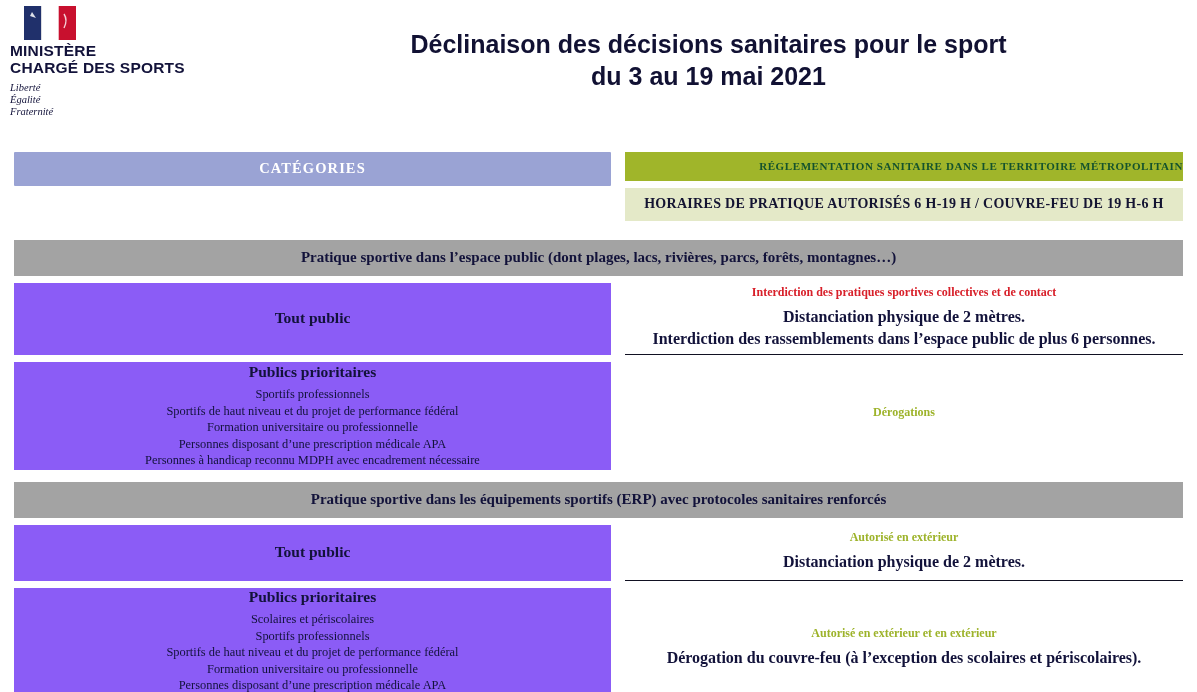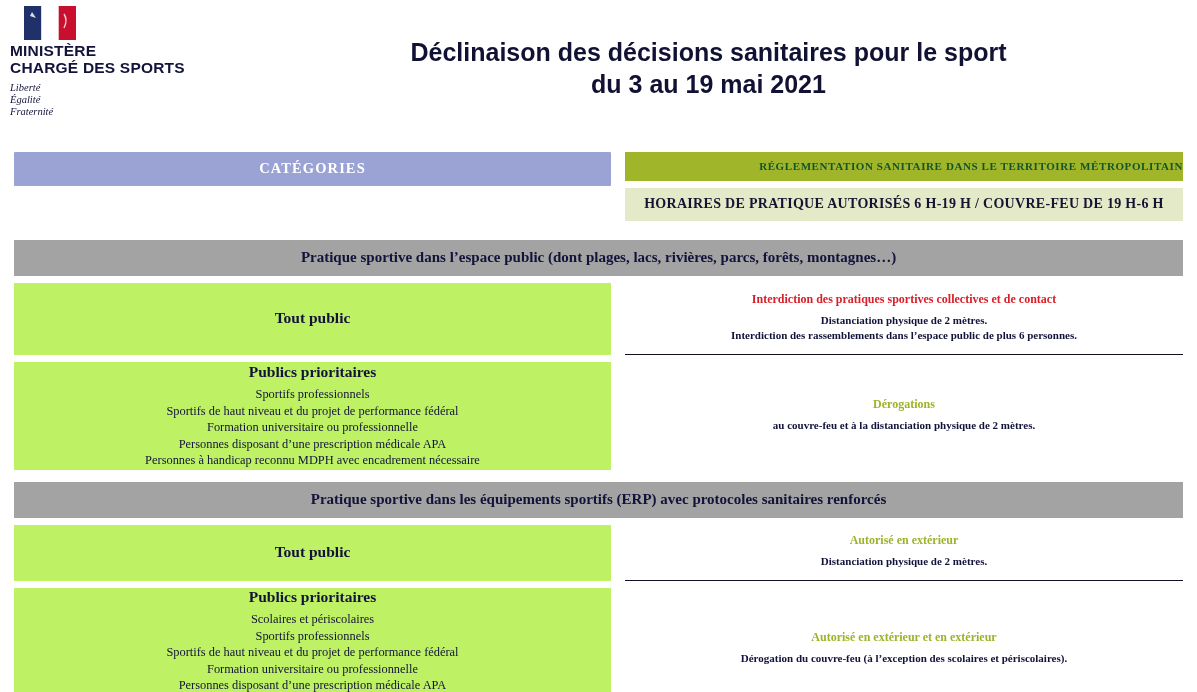--- a/index.html
+++ b/index.html
@@ -48,21 +48,21 @@
     font-style: italic;
     font-size: 10.5px;
     line-height: 1.18;
     color: #12123a;
     white-space: pre-line;
   }
   .doc-title {
     position: absolute;
     left: 230px;
     right: 10px;
-    top: 36px;
+    top: 28px;
     text-align: center;
     font-size: 25px;
     font-weight: bold;
     line-height: 1.28;
     color: #111133;
   }
   .doc-title .line2 { display: block; }
 
   
   .sheet {
@@ -126,28 +126,27 @@
     color: #12123a;
     font-weight: bold;
     font-size: 15px;
     text-align: center;
     padding: 9px 0 10px;
     width: 1169px;
   }
 
   
   .cat-cell {
-    background: #bef264;
+    background: #8b5cf6;
     padding: 12px 10px;
     box-sizing: border-box;
     text-align: center;
     display: flex;
     flex-direction: column;
     justify-content: center;
-    align-items: center;
   }
   .cat-title {
     font-weight: bold;
     font-size: 15.5px;
     color: #12123a;
     margin-bottom: 2px;
   }
   .cat-list {
     font-size: 12.4px;
     line-height: 1.33;
@@ -169,21 +168,21 @@
     border-bottom: 1.5px solid #111122;
   }
   .info-head {
     font-weight: bold;
     font-size: 12px;
     margin-bottom: 6px;
   }
   .info-head.red { color: #d8202a; }
   .info-head.green { color: #9db32a; }
   .info-sub {
-    font-size: 11px;
+    font-size: 16px;
     font-weight: bold;
     line-height: 1.38;
     color: #12123a;
     white-space: pre-line;
   }
 
   
   .h-tout-public { height: 72px; }
   .h-prioritaires-1 { height: 108px; }
   .h-tout-public-2 { height: 56px; }
@@ -252,21 +251,20 @@
       <div class="cat-title">Publics prioritaires</div>
       <div class="cat-list">Sportifs professionnels
 Sportifs de haut niveau et du projet de performance fédéral
 Formation universitaire ou professionnelle
 Personnes disposant d’une prescription médicale APA
 Personnes à handicap reconnu MDPH avec encadrement nécessaire</div>
     </div>
     <div class="spacer"></div>
     <div class="col-right info-cell h-prioritaires-1">
       <div class="info-head green">Dérogations</div>
-      <div class="info-sub">au couvre-feu et à la distanciation physique de 2 mètres.</div>
     </div>
   </div>
 
   <div style="height:5px"></div>
 
   <div class="row">
     <div class="band">Pratique sportive dans les équipements sportifs (ERP) avec protocoles sanitaires renforcés</div>
   </div>
 
   <div class="row">

